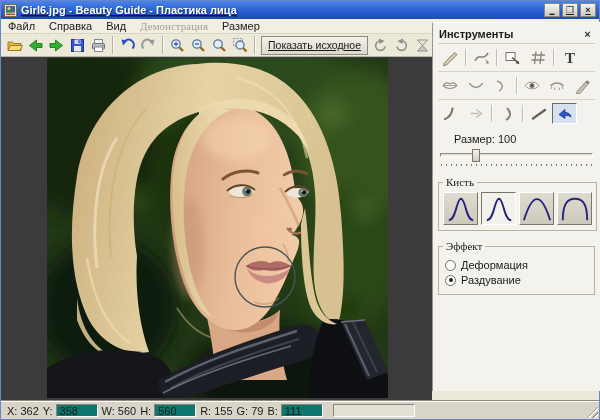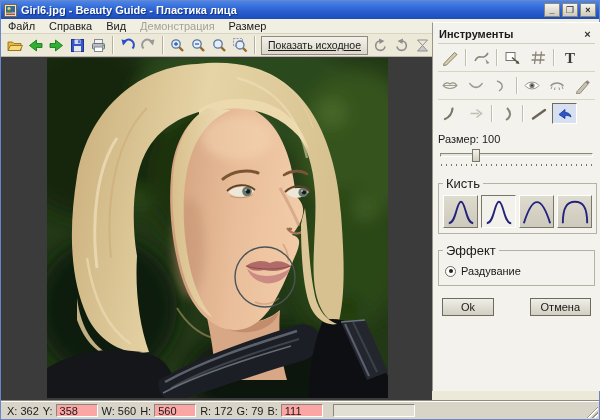--- a/index.html
+++ b/index.html
@@ -4,34 +4,34 @@
 <style>
   * { margin:0; padding:0; box-sizing:border-box; }
   html,body { width:600px; height:420px; overflow:hidden; }
   body { font-family:"Liberation Sans","DejaVu Sans",sans-serif; font-size:11px; color:#1a1a1a; }
 
   .window { position:relative; width:600px; height:420px; background:#ece9d8; border:1px solid #6a86c8; }
 
   
   .titlebar { position:absolute; left:0; top:0; width:100%; height:18px;
     background:linear-gradient(180deg,#4a85e8 0%,#2a5fd0 55%,#1c4cba 100%);
-    display:flex; align-items:center; padding:0 3px; }
+    display:flex; align-items:center; padding:0 3px;text-decoration:underline; }
   .titlebar .app-icon { width:13px; height:13px; margin-right:4px; flex:0 0 auto; }
   .titlebar .title { color:#fff; font-weight:bold; font-size:11px; white-space:nowrap;
     text-shadow:1px 1px 1px #10307a; flex:1 1 auto; }
   .win-controls { display:flex; gap:2px; }
   .win-btn { width:16px; height:14px; background:linear-gradient(180deg,#f6f4ee,#cdc9bd);
     border:1px solid #8a867a; font-size:9px; line-height:12px; text-align:center; color:#222;
     font-weight:bold; }
 
   
   .menubar { position:absolute; left:0; top:18px; width:100%; height:15px; background:#f1eee2;
     display:flex; align-items:center; border-bottom:1px solid #d8d4c4; }
   .menu-item { padding:1px 7px;text-align:right; }
-  .menu-item.disabled { color:#a6a294; }
+  .menu-item.disabled { color:#a6a294;font-family:Liberation Serif, serif; }
 
   
   .toolbar { position:absolute; left:0; top:33px; width:431px; height:23px; background:#ece9d8;
     display:flex; align-items:center; padding:0 3px; border-bottom:1px solid #b9b5a6;text-decoration:underline; }
   .tbtn { width:21px; height:21px; display:flex; align-items:center; justify-content:center; flex:0 0 auto; }
   .tsep { width:2px; height:18px; margin:0 3px; border-left:1px solid #b5b1a2; border-right:1px solid #fbfaf4; }
   .show-orig { height:19px; padding:0 6px; margin:0 2px; background:linear-gradient(180deg,#f3f1ea,#dcd8ca);
     border:1px solid #8e8a7c; display:flex; align-items:center; white-space:nowrap; font-size:10.5px; }
 
   
@@ -49,31 +49,31 @@
     color:#333; border:1px solid transparent; }
   .tool-row { display:flex; align-items:center; gap:1px; padding:3px 0; border-bottom:1px solid #d8d4c4; }
   .tool-row.last { border-bottom:none; }
   .tool-btn { width:25px; height:21px; display:flex; align-items:center; justify-content:center;
     border:1px solid transparent; }
   .tool-btn.selected { background:#d7e0f0; border-color:#7a7668; border-style:solid;
     border-top-color:#6e6a5c; border-left-color:#6e6a5c; border-bottom-color:#fff; border-right-color:#fff; }
   .tool-sep { width:2px; height:17px; margin:0 1px; border-left:1px solid #c2beae; border-right:1px solid #fdfcf8; }
 
   .section-heading { font-weight:bold; margin-top:6px; padding:0 1px 3px; border-bottom:1px solid #c8c4b4; }
-  .size-label { margin:6px 0 4px; }
+  .size-label { margin:6px 16px 4px; }
   .slider { position:relative; height:18px; margin:0 2px; }
   .slider-groove { position:absolute; left:0; right:0; top:4px; height:4px;
     border:1px solid; border-color:#8a867a #fff #fff #8a867a; background:#e8e5da; }
   .slider-thumb { position:absolute; top:0; left:21%; width:8px; height:13px;
     background:linear-gradient(180deg,#f4f2ec,#cfccc0); border:1px solid #7a766a; }
   .slider-ticks { position:absolute; left:1px; right:1px; top:15px; height:2px;
     background-image:repeating-linear-gradient(90deg,#7a766a 0 1px,transparent 1px 5px); }
 
   fieldset { border:1px solid #b6b2a2; margin-top:9px; padding:4px 4px 5px; }
-  legend { padding:0 3px; font-size:13px; }
+  legend { padding:0 3px; font-size:11px;font-family:Liberation Serif, serif; }
   .brush-row { display:flex; gap:3px; }
   .brush-btn { width:35px; height:33px; display:flex; align-items:center; justify-content:center;
     background:linear-gradient(180deg,#dedbcf,#cdc9bb);
     border:1px solid; border-color:#fff #7a766a #7a766a #fff; }
   .brush-btn.selected { background:#f2f1ea; border-color:#7a766a #fff #fff #7a766a; }
 
   .radio-opt { display:flex; align-items:center; gap:5px; margin:3px 2px; }
   .radio-circle { width:11px; height:11px; border-radius:50%; background:#fff;
     border:1px solid #6e6a5e; position:relative; flex:0 0 auto; }
   .radio-circle.checked::after { content:""; position:absolute; left:2.5px; top:2.5px;
@@ -82,21 +82,21 @@
   .btn-row { display:flex; justify-content:space-between; margin:12px 4px 0; }
   .push-btn { min-width:52px; height:18px; padding:0 10px; font-size:11px; text-align:center;
     line-height:16px; background:linear-gradient(180deg,#efeee7,#d2cfc2); border:1px solid #6e6a5e; }
 
   
   .statusbar { position:absolute; left:0; bottom:0; width:100%; height:18px; background:#d8d4c8;
     border-top:1px solid #fff; box-shadow:0 -1px 0 #8e8a7e; display:flex; align-items:center;
     padding:0 6px; gap:4px; }
   .sfield { display:flex; align-items:center; gap:3px; white-space:nowrap; }
   .sval-box { min-width:42px; padding:0 3px; height:13px; line-height:12px;
-    border:1px solid; border-color:#8a867a #fff #fff #8a867a; background:#fca5a5; }
+    border:1px solid; border-color:#8a867a #fff #fff #8a867a; background:#0f766e; }
   .sempty { width:82px; height:13px; border:1px solid; border-color:#8a867a #fff #fff #8a867a;
     background:#e2dfd4; margin-left:6px; }
   .grip { position:absolute; right:1px; bottom:1px; width:12px; height:12px;
     background:
       linear-gradient(135deg,transparent 50%,#9a968a 50%,#9a968a 58%,#fff 58%,#fff 66%,transparent 66%,
       transparent 72%,#9a968a 72%,#9a968a 80%,#fff 80%,#fff 88%,transparent 88%); }
   .spacer { flex:1; }
 </style>
 </head>
 <body>
@@ -505,29 +505,29 @@
           <svg width="30" height="28" viewBox="0 0 32 28">
             <path d="M3,26 C3,8 8,3 16,3 C24,3 29,8 29,26" fill="none" stroke="#23237e" stroke-width="2"></path>
           </svg>
         </div>
       </div>
     </fieldset>
 
     <fieldset>
       <legend>Эффект</legend>
       <div class="radio-opt">
+        <span class="radio-circle"></span>
+        <span>Деформация</span>
+      </div>
+      <div class="radio-opt">
         <span class="radio-circle checked"></span>
         <span>Раздувание</span>
       </div>
     </fieldset>
 
-    <div class="btn-row">
-      <div class="push-btn">Ok</div>
-      <div class="push-btn">Отмена</div>
-    </div>
   </div>
 
   <div class="statusbar">
     <div class="sfield">
       <span>X:</span>
       <span>362</span>
     </div>
     <div class="sfield">
       <span>Y:</span>
       <span class="sval-box">358</span>
@@ -535,21 +535,21 @@
     <div class="sfield">
       <span>W:</span>
       <span>560</span>
     </div>
     <div class="sfield">
       <span>H:</span>
       <span class="sval-box">560</span>
     </div>
     <div class="sfield">
       <span>R:</span>
-      <span>172</span>
+      <span>155</span>
     </div>
     <div class="sfield">
       <span>G:</span>
       <span>79</span>
     </div>
     <div class="sfield">
       <span>B:</span>
       <span class="sval-box">111</span>
     </div>
     <div class="sempty"></div>

